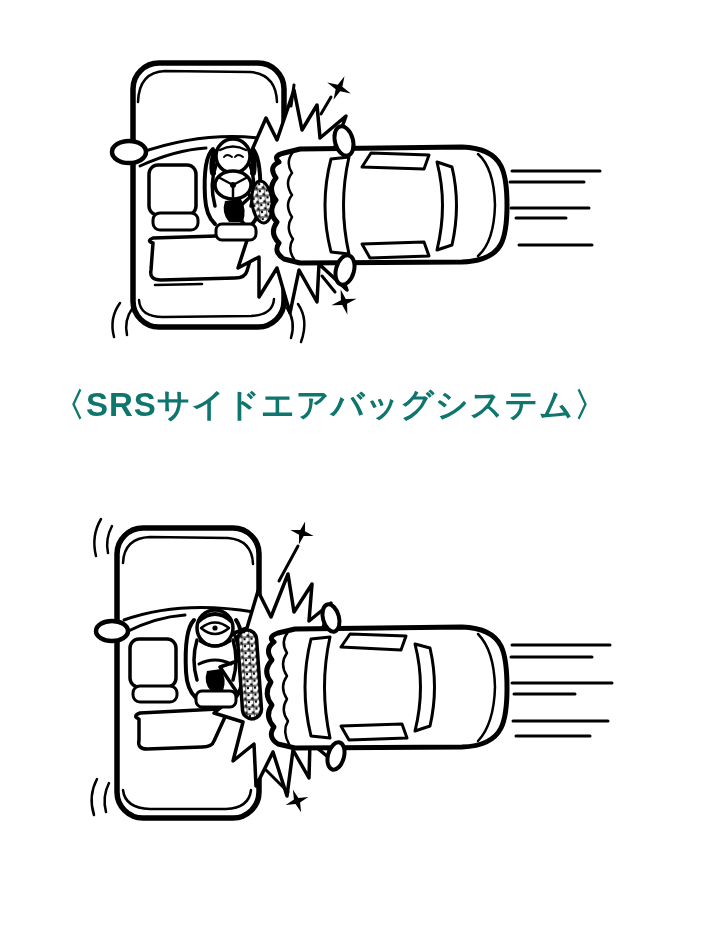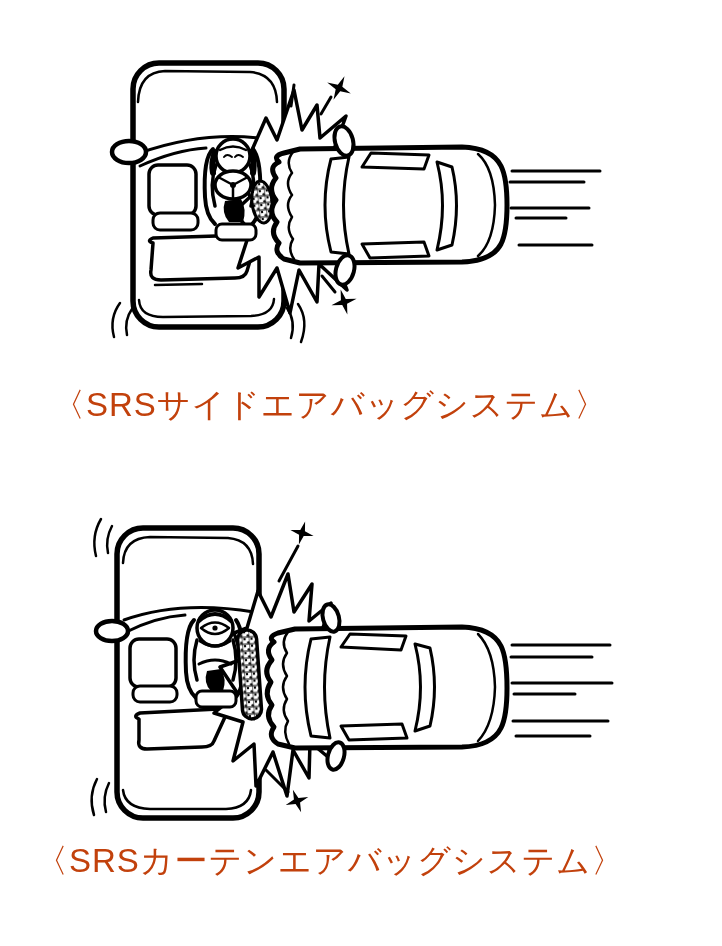--- a/index.html
+++ b/index.html
@@ -2,21 +2,21 @@
 <html><head>
 <meta charset="utf-8">
 <style>
   html,body{margin:0;padding:0;background:#ffffff;}
   .page{position:relative;width:722px;height:946px;background:#ffffff;overflow:hidden;
         font-family:"Liberation Sans","DejaVu Sans",sans-serif;color:#000;}
   .art{position:absolute;left:0;}
   #fig1-art{top:0;width:722px;height:365px;}
   #fig2-art{top:490px;width:722px;height:350px;}
   .caption{position:absolute;left:0;width:660px;text-align:center;
-           font-size:33px;font-weight:400;letter-spacing:1px;color:#c2410c;white-space:nowrap;}
+           font-size:33px;font-weight:700;letter-spacing:1px;color:#0f766e;white-space:nowrap;}
   #caption-1{top:383px;}
   #caption-2{top:839px;}
   svg *{vector-effect:none;}
 </style>
 </head>
 <body>
 
 <div class="page">
 
   <svg id="fig1-art" class="art" viewBox="0 0 722 365" fill="none" stroke="#000" stroke-linecap="round" stroke-linejoin="round">
@@ -194,15 +194,14 @@
     <path d="M 266 770 L 288 792" stroke-width="3"></path>
 
     <g stroke-width="2.5">
       <path d="M 101 519 Q 91 536 96 556"></path>
         <path d="M 112 526 Q 105 539 108 553"></path>
       <path d="M 97 779 Q 88 796 94 815"></path>
         <path d="M 109 783 Q 102 797 106 812"></path>
     </g>
   </svg>
 
-  <div id="caption-2" class="caption">〈SRSカーテンエアバッグシステム〉</div>
 
 </div>
 
 </body></html>

